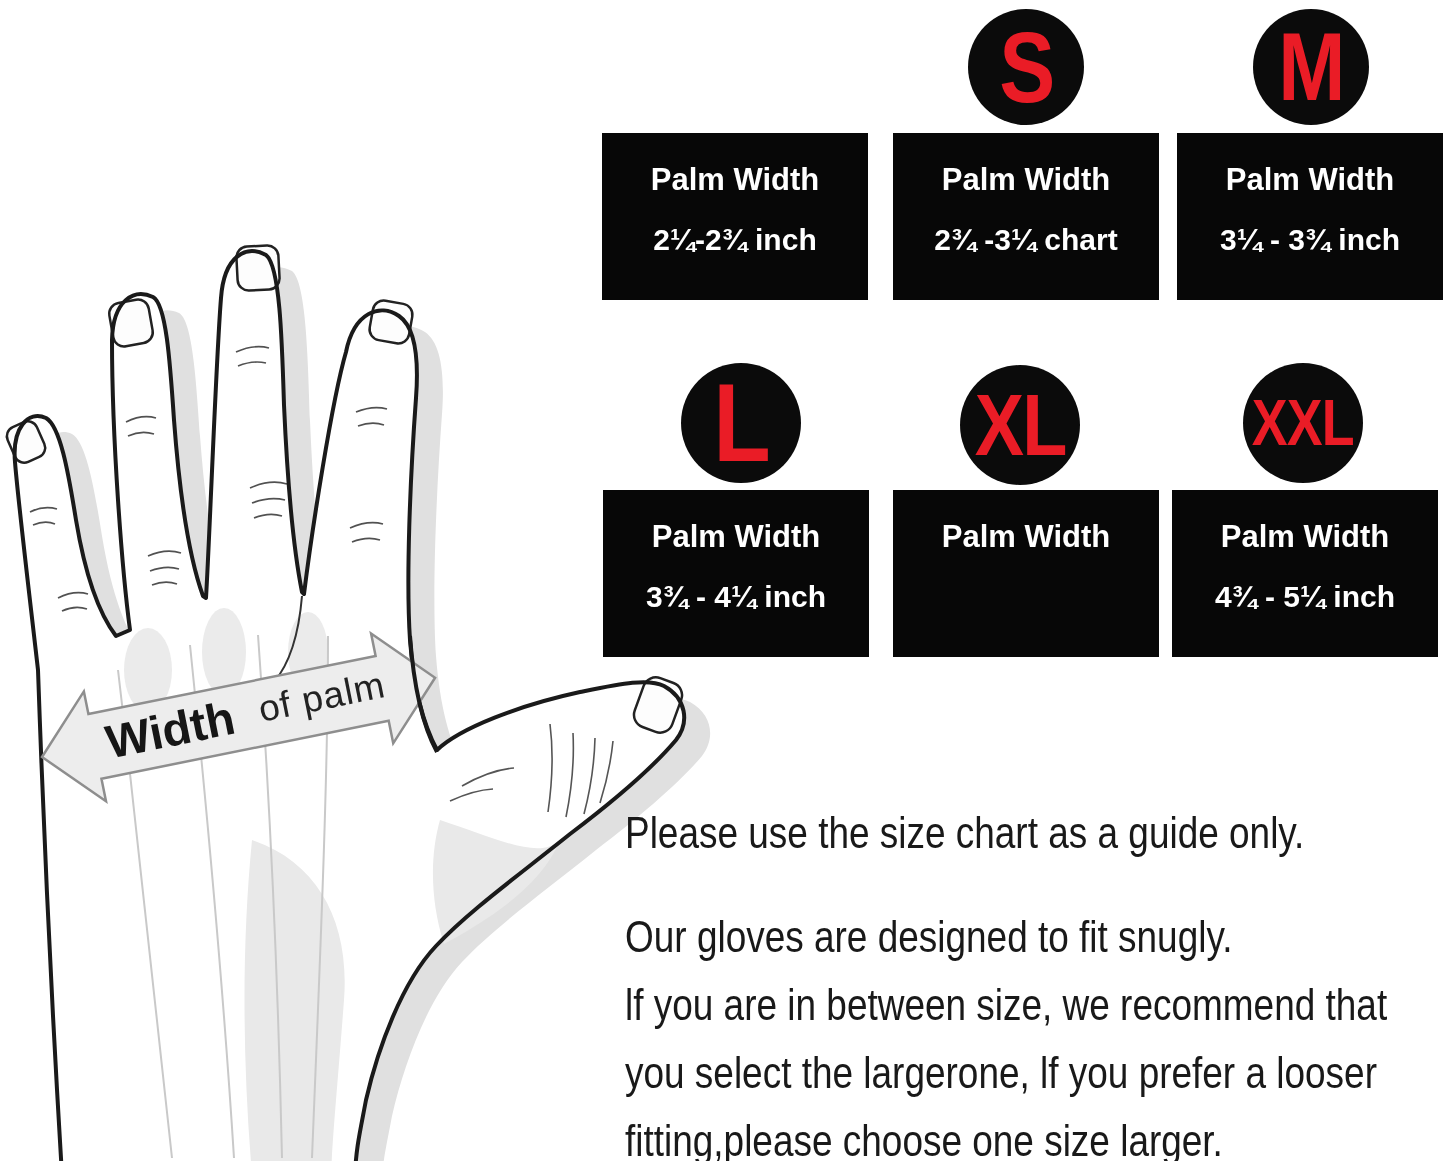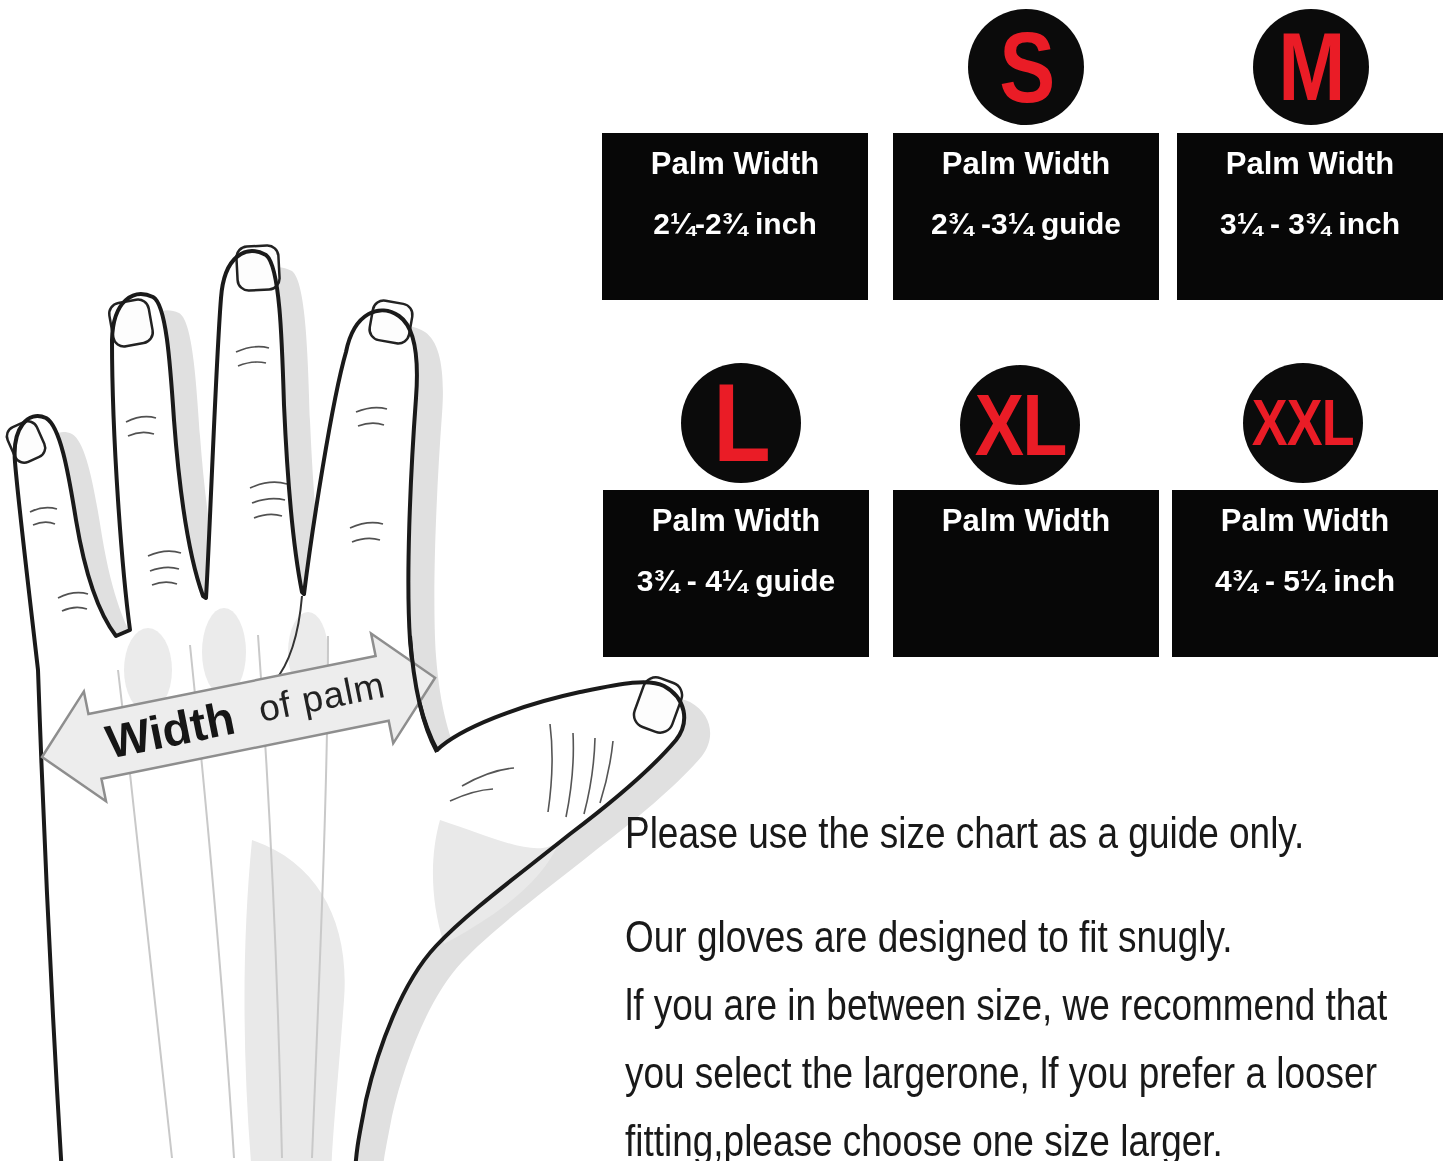--- a/index.html
+++ b/index.html
@@ -12,21 +12,21 @@
     display:flex;align-items:center;justify-content:center;
   }
   .size-badge span{
     color:#ea1c26;font-weight:bold;line-height:1;
     transform:scaleX(0.84);transform-origin:center;
     letter-spacing:-2px;
   }
   .size-box{
     position:absolute;width:266px;height:167px;background:#070707;
     display:flex;flex-direction:column;align-items:center;
-    box-sizing:border-box;padding-top:14px;color:#ffffff;
+    box-sizing:border-box;padding-top:30px;color:#ffffff;
   }
   .palm-width-label{font-size:31px;font-weight:bold;line-height:34px;letter-spacing:0px;}
   .palm-width-range{font-size:30px;font-weight:bold;line-height:50px;margin-top:18px;white-space:nowrap;}
   .note-text{
     position:absolute;color:#191919;font-size:44px;line-height:68px;
     transform:scaleX(0.84);transform-origin:left top;white-space:nowrap;
     letter-spacing:0px;
   }
   .hand-svg{position:absolute;left:0;top:200px;pointer-events:none;}
 </style>
@@ -143,37 +143,37 @@
   <div class="size-box" style="left:602px;top:133px;">
     <div class="palm-width-label">Palm Width</div>
     <div class="palm-width-range">2¼-2¾ inch</div>
   </div>
 
   <div class="size-badge" style="left:968px;top:9px;width:116px;height:116px;">
     <span style="font-size:100px;">S</span>
   </div>
   <div class="size-box" style="left:893px;top:133px;">
     <div class="palm-width-label">Palm Width</div>
-    <div class="palm-width-range">2¾ -3¼ guide</div>
+    <div class="palm-width-range">2¾ -3¼ chart</div>
   </div>
 
   <div class="size-badge" style="left:1253px;top:9px;width:116px;height:116px;">
     <span style="font-size:96px;">M</span>
   </div>
   <div class="size-box" style="left:1177px;top:133px;">
     <div class="palm-width-label">Palm Width</div>
     <div class="palm-width-range">3¼ - 3¾ inch</div>
   </div>
 
   <div class="size-badge" style="left:681px;top:363px;width:120px;height:120px;">
     <span style="font-size:112px;">L</span>
   </div>
   <div class="size-box" style="left:603px;top:490px;">
     <div class="palm-width-label">Palm Width</div>
-    <div class="palm-width-range">3¾ - 4¼ guide</div>
+    <div class="palm-width-range">3¾ - 4¼ inch</div>
   </div>
 
   <div class="size-badge" style="left:960px;top:365px;width:120px;height:120px;">
     <span style="font-size:88px;">XL</span>
   </div>
   <div class="size-box" style="left:893px;top:490px;">
     <div class="palm-width-label">Palm Width</div>
   </div>
 
   <div class="size-badge" style="left:1243px;top:363px;width:120px;height:120px;">

